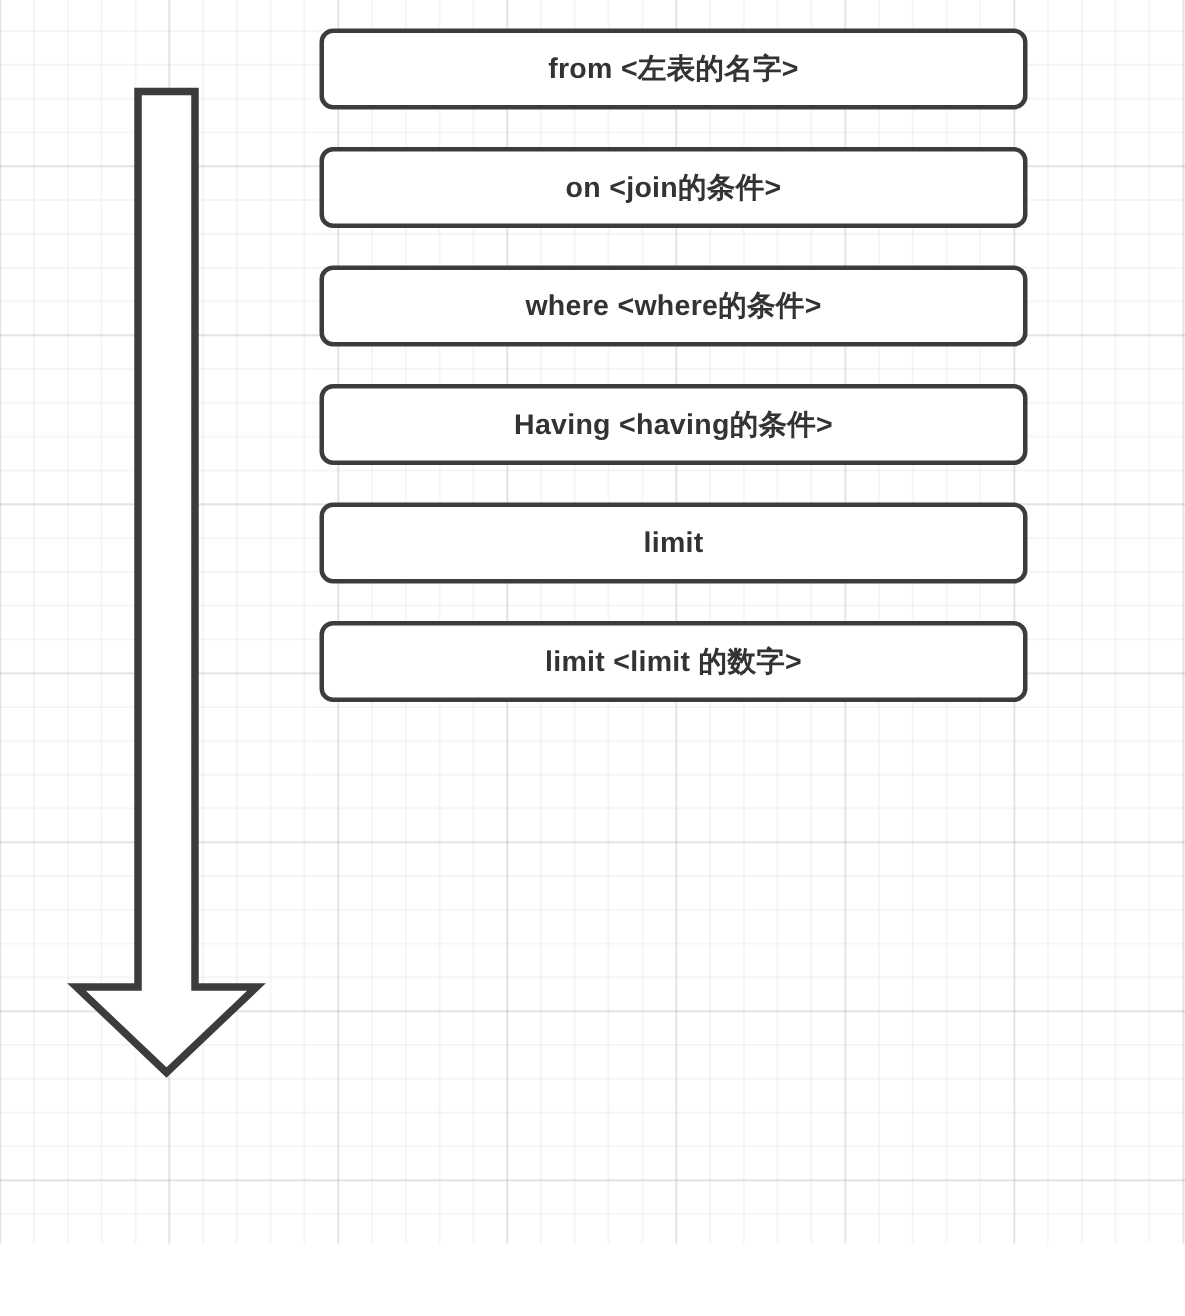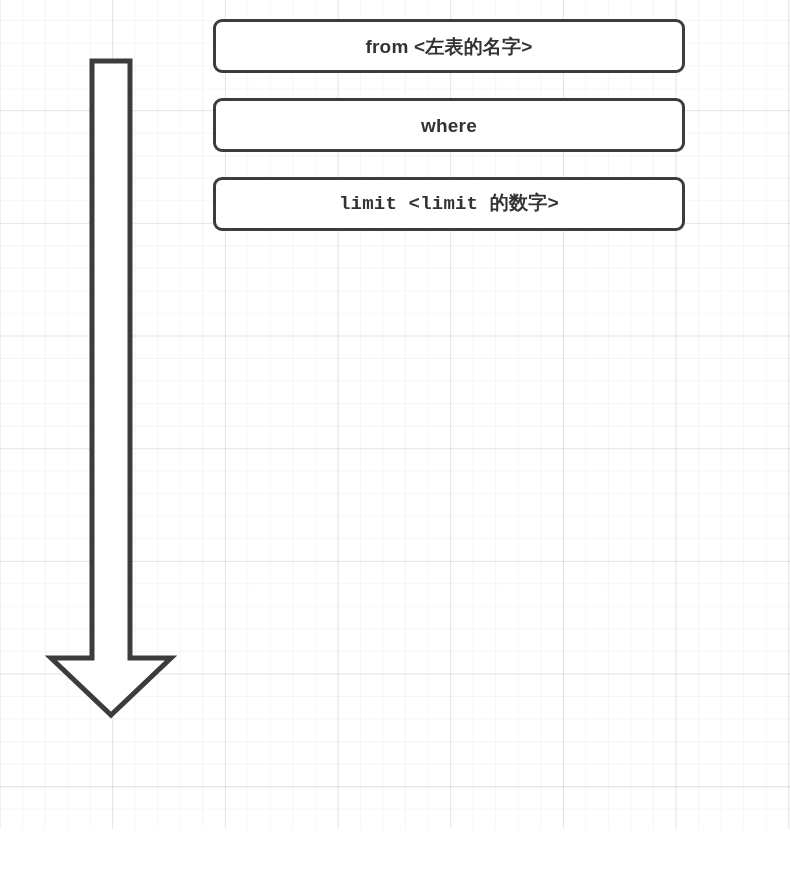--- a/index.html
+++ b/index.html
@@ -60,21 +60,21 @@
     width: 472px;
     height: 54px;
     border: 3px solid #3c3c3c;
     border-radius: 9px;
     background: #ffffff;
     display: flex;
     align-items: center;
     justify-content: center;
     margin-bottom: 25px;
   }
-  .step-box:last-child { margin-bottom: 0; font-family: Liberation Mono, monospace; }
+  .step-box:last-child { margin-bottom: 0; }
 
   .step-label {
     font-size: 19px;
     font-weight: bold;
     color: #333333;
     letter-spacing: 0.2px;
     line-height: 1;
     white-space: nowrap;
     text-align: center;
   }
@@ -89,27 +89,36 @@
       <polygon points="44,3 82,3 82,600 123,600 63,657 3,600 44,600" fill="#ffffff" stroke="#3c3c3c" stroke-width="5" stroke-linejoin="miter" vector-effect="non-scaling-stroke"></polygon>
     </svg>
   </div>
 
   <div class="steps">
 
     <div class="step-box">
       <span class="step-label">from  &lt;左表的名字&gt;</span>
     </div>
 
-
-
-
+    <div class="step-box">
+      <span class="step-label">on &lt;join的条件&gt;</span>
+    </div>
 
 
     <div class="step-box">
-      <span class="step-label">where</span>
+      <span class="step-label">where &lt;where的条件&gt;</span>
+    </div>
+
+
+    <div class="step-box">
+      <span class="step-label">Having &lt;having的条件&gt;</span>
+    </div>
+
+    <div class="step-box">
+      <span class="step-label">limit</span>
     </div>
 
 
 
     <div class="step-box">
       <span class="step-label">limit &lt;limit 的数字&gt;</span>
     </div>
 
   </div>
 

